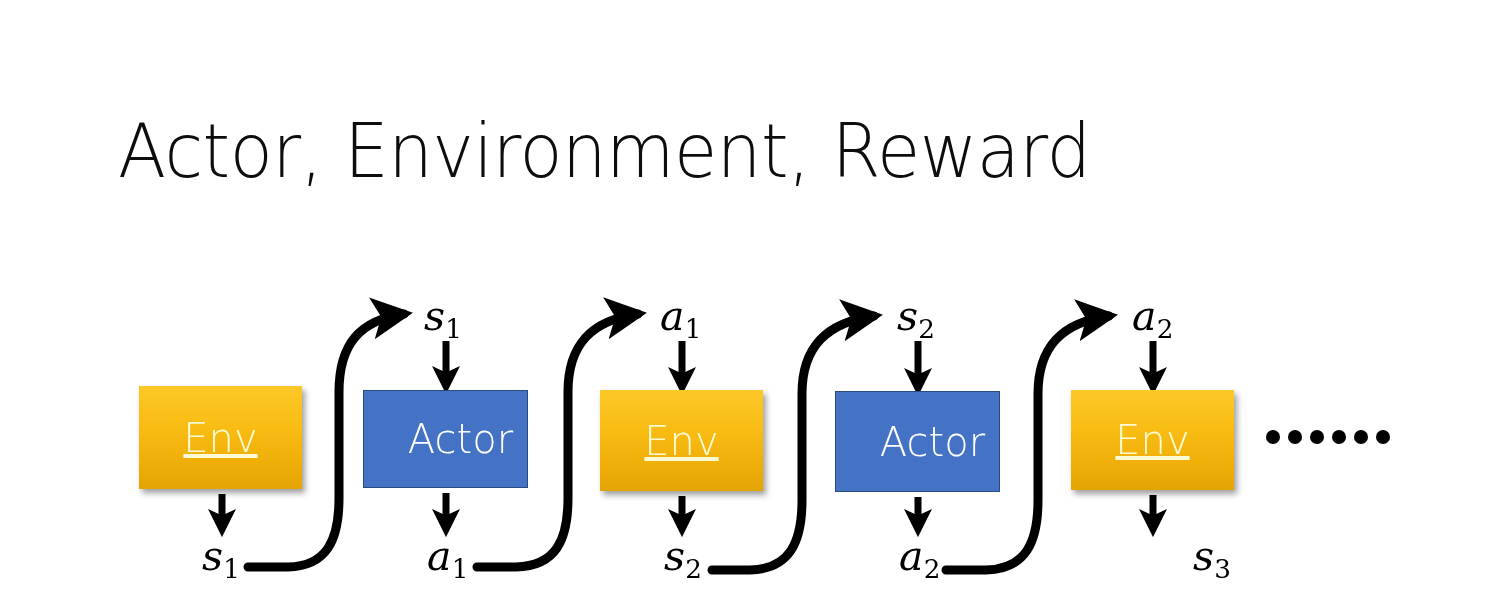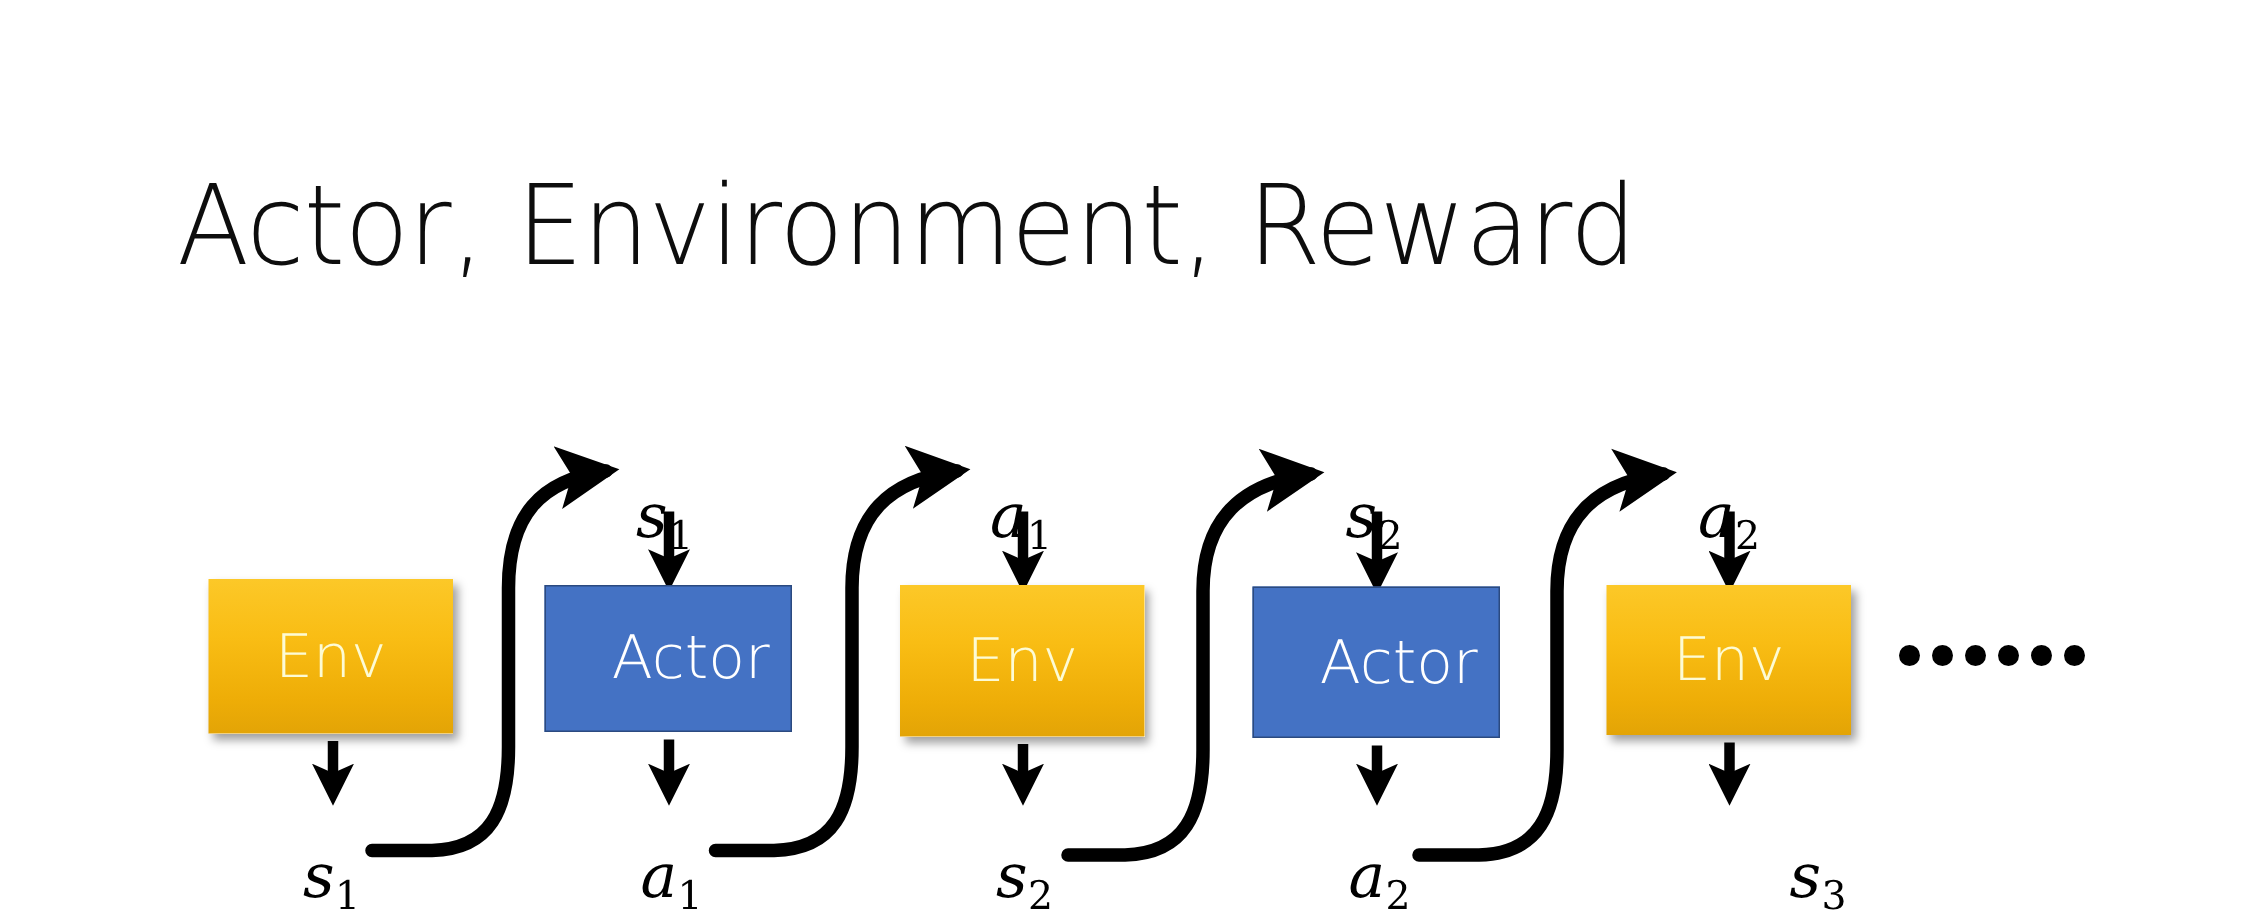--- a/index.html
+++ b/index.html
@@ -71,20 +71,21 @@
     user-select: none;
   }
 
   .node-env {
     background: linear-gradient(180deg, #fcc828 0%, #f9bd14 38%, #eead07 78%, #e3a406 100%);
     box-shadow: 3px 4px 6px rgba(0,0,0,0.38);
     border: none;
   }
   .node-env .node-label {
     color: #fdfbd4;
+    text-decoration: underline;
   }
 
   .node-actor {
     background: #4472c4;
     border: 1.5px solid #2b4a80;
     box-shadow: none;
   }
   .node-actor .node-label {
     color: #ffffff;
     margin-left: 30px;
@@ -93,21 +94,20 @@
   
   .math-label {
     position: absolute;
     font-family: "DejaVu Serif", "Liberation Serif", serif;
     font-style: italic;
     font-size: 41px;
     color: #000000;
     white-space: nowrap;
     line-height: 1;
     user-select: none;
-    margin-top: 28px;
   }
   .math-label sub {
     font-style: normal;
     font-size: 0.64em;
     vertical-align: baseline;
     position: relative;
     top: 0.30em;
     left: 0.01em;
   }
 

